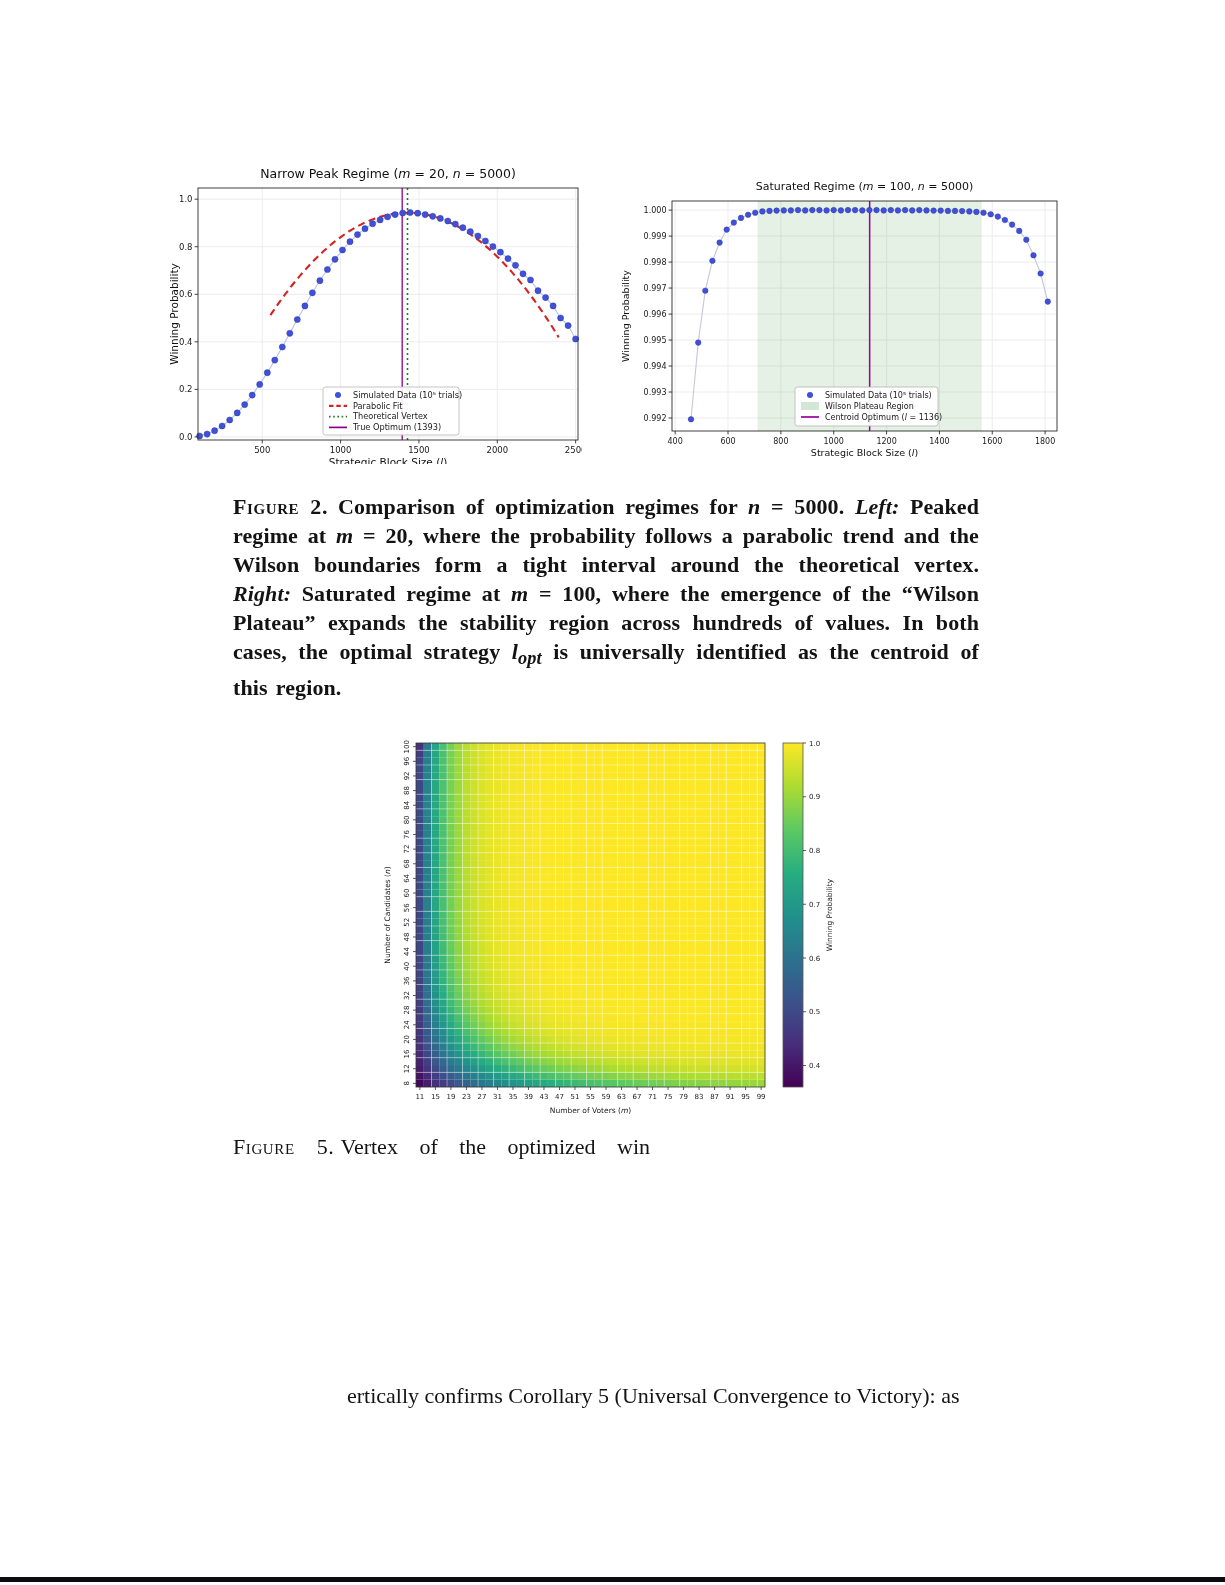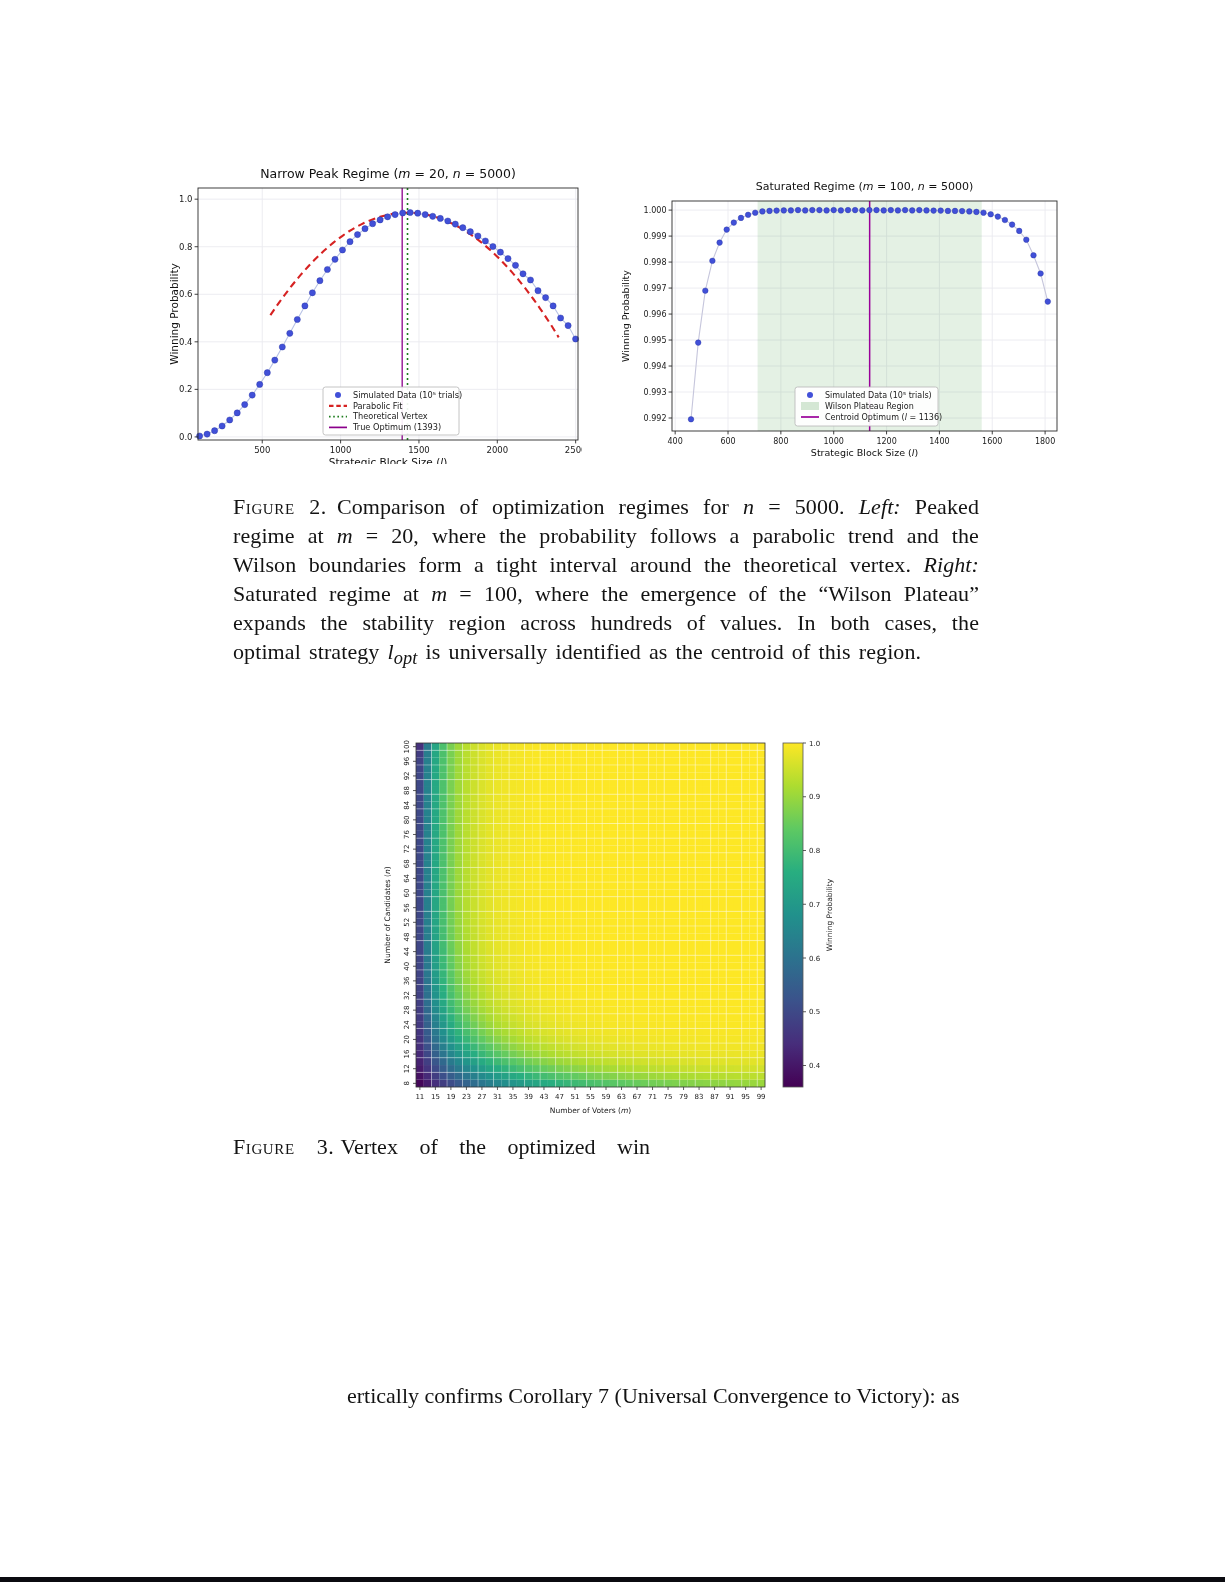--- a/index.html
+++ b/index.html
@@ -4,21 +4,21 @@
 <style>
   html,body{margin:0;padding:0;}
   body{
     width:1225px;height:1585px;position:relative;background:#ffffff;
     font-family:"Liberation Serif", serif;overflow:hidden;
   }
   .abs{position:absolute;}
   .plot-mount svg{display:block;font-family:"DejaVu Sans", sans-serif;}
   .caption{
     color:#131313;font-size:22px;line-height:29px;text-align:justify;
-    word-spacing:2.5px;letter-spacing:0.1px;margin:0;
+    word-spacing:2.5px;letter-spacing:0.1px;margin:0;font-weight:bold;
   }
   .figlabel{font-variant:small-caps;letter-spacing:0.6px;margin-right:10px;}
   .caption3{
     color:#131313;font-size:22px;margin:0;word-spacing:16px;white-space:nowrap;
   }
   .caption3 .figlabel{margin-right:6px;}
   .bodyfrag{color:#131313;font-size:22px;margin:0;white-space:nowrap;}
   .edgebar{left:0;width:1225px;background:#0b0b10;}
 </style>
 </head>
@@ -2570,17 +2570,17 @@
         <text x="429" y="137.99999999999994" fill="#1a1a1a" font-size="7"><tspan>0.8</tspan></text>
         <line x1="423" y1="81.75" x2="426" y2="81.75" stroke="#333" stroke-width="0.8"></line>
         <text x="429" y="84.25" fill="#1a1a1a" font-size="7"><tspan>0.9</tspan></text>
         <line x1="423" y1="28" x2="426" y2="28" stroke="#333" stroke-width="0.8"></line>
         <text x="429" y="30.5" fill="#1a1a1a" font-size="7"><tspan>1.0</tspan></text>
         <text x="0" y="0" fill="#1a1a1a" text-anchor="middle" font-size="7.5" transform="translate(452,200) rotate(-90)"><tspan>Winning Probability</tspan></text>
       </g>
     </svg>
   </div>
 
-<p class="abs caption3" style="left:233px;top:1134px;width:560px;"><span class="figlabel">Figure 3.</span><span>Vertex of the optimized win</span></p>
+<p class="abs caption3" style="left:233px;top:1134px;width:560px;"><span class="figlabel">Figure 5.</span><span>Vertex of the optimized win</span></p>
 
-<p class="abs bodyfrag" style="left:347px;top:1383px;">ertically confirms Corollary 7 (Universal Convergence to Victory): as</p>
+<p class="abs bodyfrag" style="left:347px;top:1383px;">ertically confirms Corollary 5 (Universal Convergence to Victory): as</p>
 
 <div class="abs edgebar" style="top:1577px;height:5px;"></div>
 
 </body></html>

